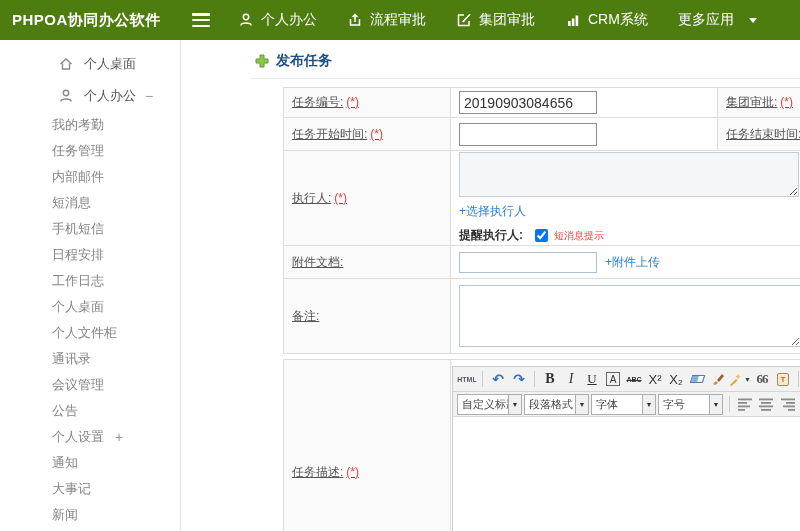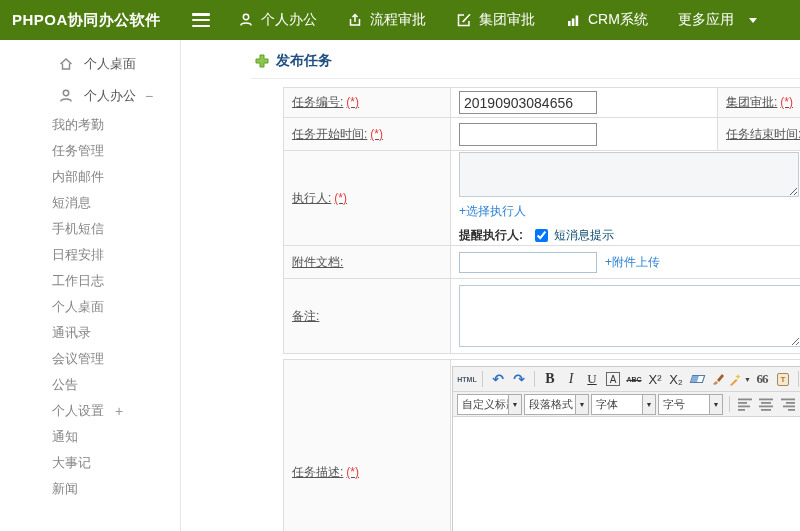--- a/index.html
+++ b/index.html
@@ -184,20 +184,23 @@
     <div class="sb-item lv1">
       <span>日程安排</span>
     </div>
     <div class="sb-item lv1">
       <span>工作日志</span>
     </div>
     <div class="sb-item lv1">
       <span>个人桌面</span>
     </div>
     <div class="sb-item lv1">
+      <span>个人文件柜</span>
+    </div>
+    <div class="sb-item lv1">
       <span>通讯录</span>
     </div>
     <div class="sb-item lv1">
       <span>会议管理</span>
     </div>
     <div class="sb-item lv1">
       <span>公告</span>
     </div>
     <div class="sb-item lv1">
       <span>个人设置</span>
@@ -262,21 +265,21 @@
           <span>执行人:</span><span class="req">(*)</span>
         </td>
         <td colspan="3" class="cell-pad">
           <textarea class="exec" style=""></textarea>
           <div class="link-line">
             <a class="blue">+选择执行人</a>
           </div>
           <div class="remind-line">
             <span class="remind-lbl">提醒执行人:</span>
             <input type="checkbox" checked="" style="">
-            <span style="font-size:12px;color:#0c4a6e">短消息提示</span>
+            <span style="font-size:10px;color:#ef4444">短消息提示</span>
           </div>
         </td>
       </tr>
       <tr style="height:33px">
         <td class="lbl">
           <span>附件文档:</span>
         </td>
         <td colspan="3" class="cell-pad">
           <div class="attach-line">
             <input class="txt lite" style="">

